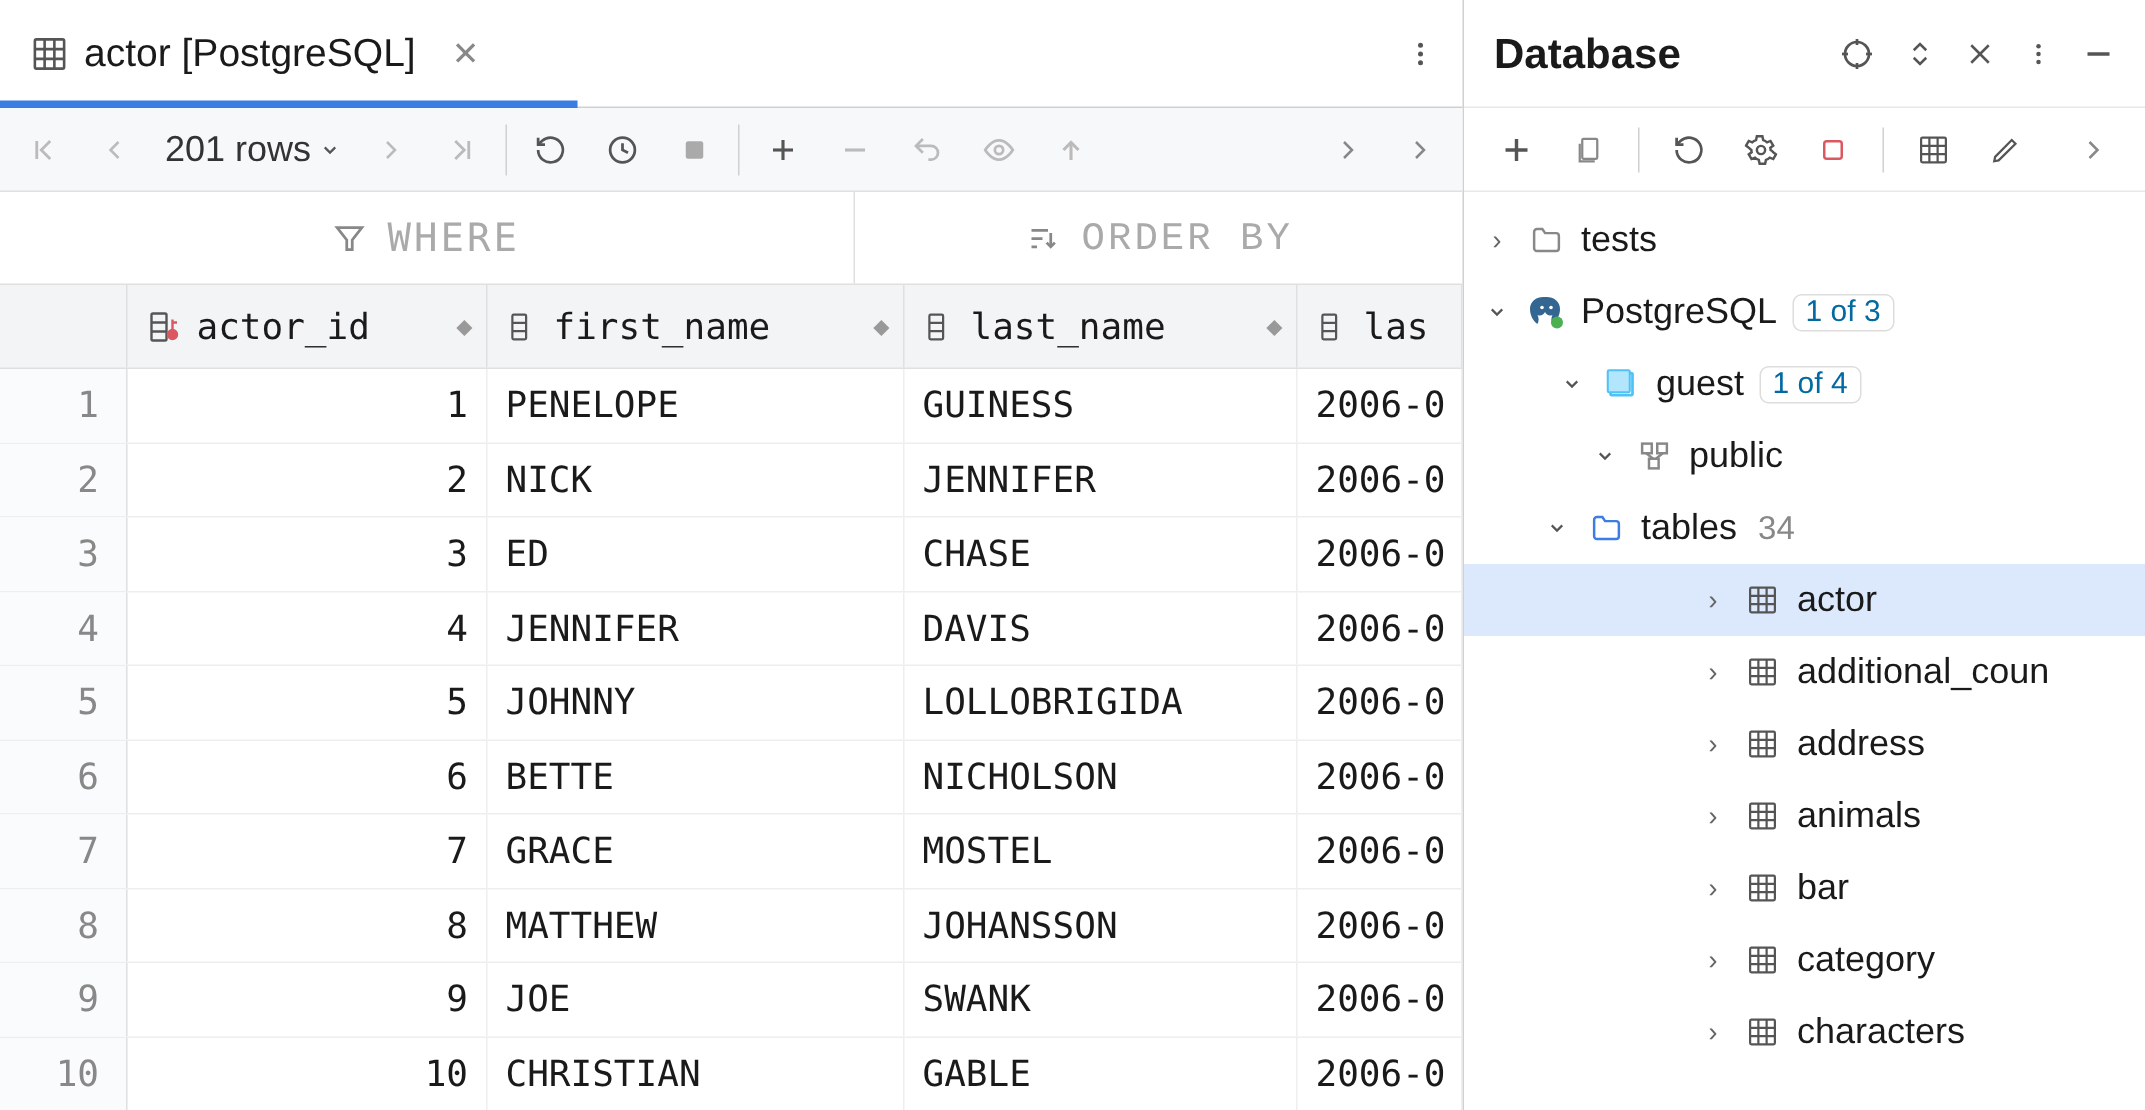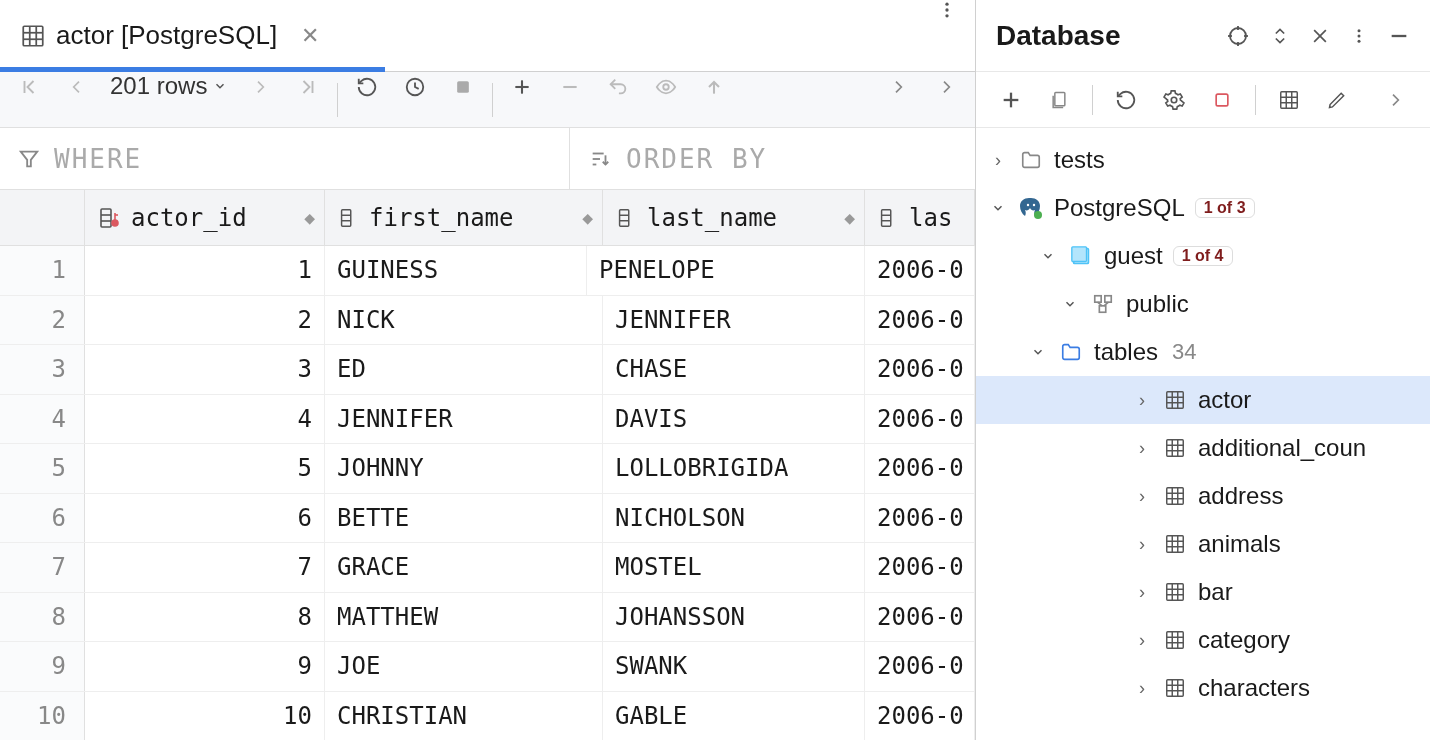--- a/index.html
+++ b/index.html
@@ -2,40 +2,40 @@
 <html><head>
 <meta charset="utf-8">
 <style>
   * { box-sizing: border-box; margin: 0; padding: 0; }
   html, body { width: 1430px; height: 740px; font-family: -apple-system, BlinkMacSystemFont, "Segoe UI", sans-serif; color: #1a1a1a; overflow: hidden; background:#fff;}
   .root { display: flex; width: 100%; height: 100%; }
   .main { flex: 0 0 970px; display: flex; flex-direction: column; border-right: 1px solid #d0d0d0; }
   .side { flex: 1 1 auto; display: flex; flex-direction: column; overflow:hidden;}
 
   
-  .tabbar { height: 72px; display: flex; border-bottom: 1px solid #d0d0d0; position:relative;}
+  .tabbar { height: 72px; display: flex; align-items: center; border-bottom: 1px solid #d0d0d0; position:relative;}
   .tab { display: flex; align-items: center; gap: 10px; padding: 0 20px; height: 100%; font-size: 26px; position:relative;}
   .tab-underline { position:absolute; left:0; bottom:-1px; height:5px; width:385px; background:#3b7de3;}
   .tab-close { color:#888; font-size:22px; margin-left:14px;}
   .tab-menu { margin-left:auto; margin-right:18px; color:#555;}
 
   
   .toolbar { height: 56px; display:flex; align-items:center; border-bottom:1px solid #e0e0e0; background:#f7f8fa; font-size:24px;}
-  .tb-group { display:flex; align-items:flex-start; gap:18px; padding:0 14px; height:100%;}
+  .tb-group { display:flex; align-items:center; gap:18px; padding:0 14px; height:100%;}
   .tb-sep { width:1px; height:34px; background:#d0d0d0;}
   .tb-icon { color:#555; display:flex; align-items:center; justify-content:center; width:30px; height:30px;}
   .tb-icon.disabled { color:#bbb;}
   .rowcount { font-size:24px; color:#333; display:flex; align-items:center; gap:6px;}
   .toolbar .spacer { flex:1;}
 
   
   .filterbar { height:62px; display:flex; border-bottom:1px solid #e0e0e0;}
-  .filter-cell { display:flex; align-items:center; gap:14px; padding:0 18px; font-family: "SF Mono","Consolas",monospace; font-size:26px; color:#aaa; letter-spacing:2px;}
+  .filter-cell { display:flex; align-items:center; gap:14px; padding:0 18px; font-family: "SF Mono","Consolas",monospace; font-size:26px; color:#aaa; letter-spacing:2px;justify-content:center;}
   .filter-where { flex:0 0 570px; border-right:1px solid #e0e0e0;}
-  .filter-order { flex:1;}
+  .filter-order { flex:1;font-family:Liberation Mono, monospace;}
 
   
   .grid { flex:1; overflow:hidden; display:flex; flex-direction:column;}
   .grid-header { height:56px; display:flex; background:#f3f4f6; border-bottom:1px solid #e0e0e0; font-family:"SF Mono","Consolas",monospace; font-size:24px;}
   .grid-body { flex:1; overflow:hidden;}
   .gh-gutter { flex:0 0 85px; border-right:1px solid #e0e0e0;}
   .gh-col { display:flex; align-items:center; gap:10px; padding:0 12px; border-right:1px solid #e0e0e0; position:relative;}
   .gh-col .sortdots { margin-left:auto; color:#999; font-size:18px; line-height:8px; letter-spacing:-3px;}
   .col-key svg .key-hole{fill:#db5860;}
   .grid-row { height:49.5px; display:flex; border-bottom:1px solid #eee; font-family:"SF Mono","Consolas",monospace; font-size:24px;}
@@ -54,21 +54,21 @@
   
   .side-header { height:72px; display:flex; align-items:center; padding:0 20px; gap:20px; border-bottom:1px solid #e8e8e8;}
   .side-title { font-size:28px; font-weight:700; flex:1;}
   .side-header .hicon { color:#555;}
   .side-toolbar { height:56px; display:flex; align-items:center; gap:18px; padding:0 20px; border-bottom:1px solid #e8e8e8;}
   .side-toolbar .sep { width:1px; height:30px; background:#d0d0d0;}
   .tree { flex:1; padding:8px 0; font-size:24px; overflow:hidden;}
   .tree-row { display:flex; align-items:center; height:48px; gap:10px; padding-right:8px; white-space:nowrap;}
   .tree-row.sel { background:#dce8fb;}
   .twist { width:20px; color:#666; display:flex; justify-content:center; font-size:18px;}
-  .badge { color:#7f1d1d; font-size:16px; border:1px solid #ddd; border-radius:6px; padding:0 8px;font-weight:bold;}
+  .badge { color:#0369a1; font-size:20px; border:1px solid #ddd; border-radius:6px; padding:0 8px;}
   .cnt { color:#888; font-size:22px; margin-left:4px;}
   .ticon { display:inline-flex; width:26px; height:26px; align-items:center; justify-content:center;}
 
   svg { display:block; }
 </style>
 </head>
 <body>
 
 <div class="root">
 
@@ -258,22 +258,22 @@
               <line x1="5" y1="9" x2="15" y2="9"></line>
               <line x1="5" y1="15" x2="15" y2="15"></line>
             </svg>
           <span>las</span>
         </div>
       </div>
       <div class="grid-body" id="grid-body">
           <div class="grid-row">
             <div class="g-gutter">1</div>
             <div class="g-cell c-id">1</div>
+            <div class="g-cell c-fn">PENELOPE</div>
             <div class="g-cell c-ln">GUINESS</div>
-            <div class="g-cell c-fn">PENELOPE</div>
             <div class="g-cell c-lu">2006-0</div>
           </div>
           <div class="grid-row">
             <div class="g-gutter">2</div>
             <div class="g-cell c-id">2</div>
             <div class="g-cell c-fn">NICK</div>
             <div class="g-cell c-ln">JENNIFER</div>
             <div class="g-cell c-lu">2006-0</div>
           </div>
           <div class="grid-row">

